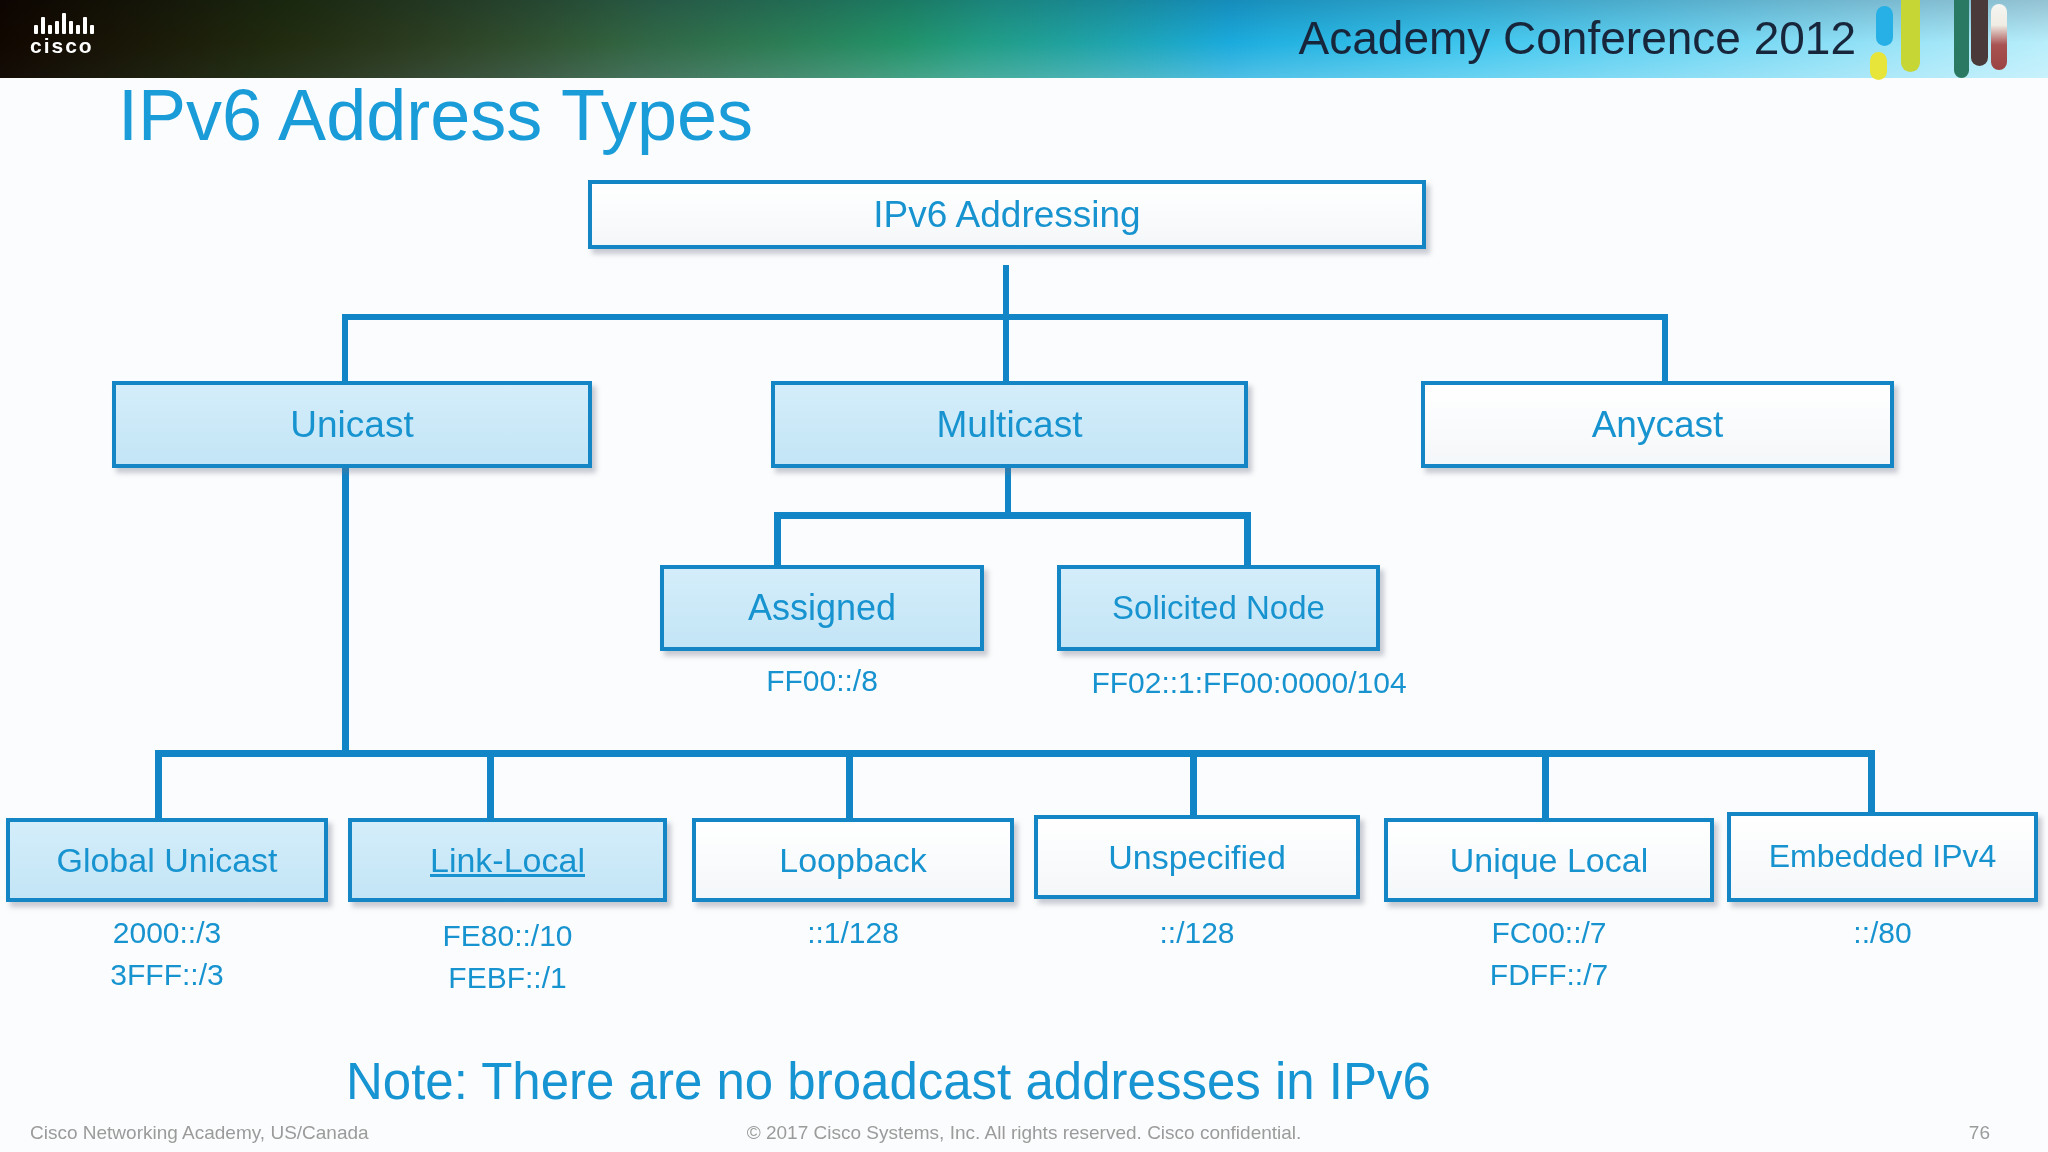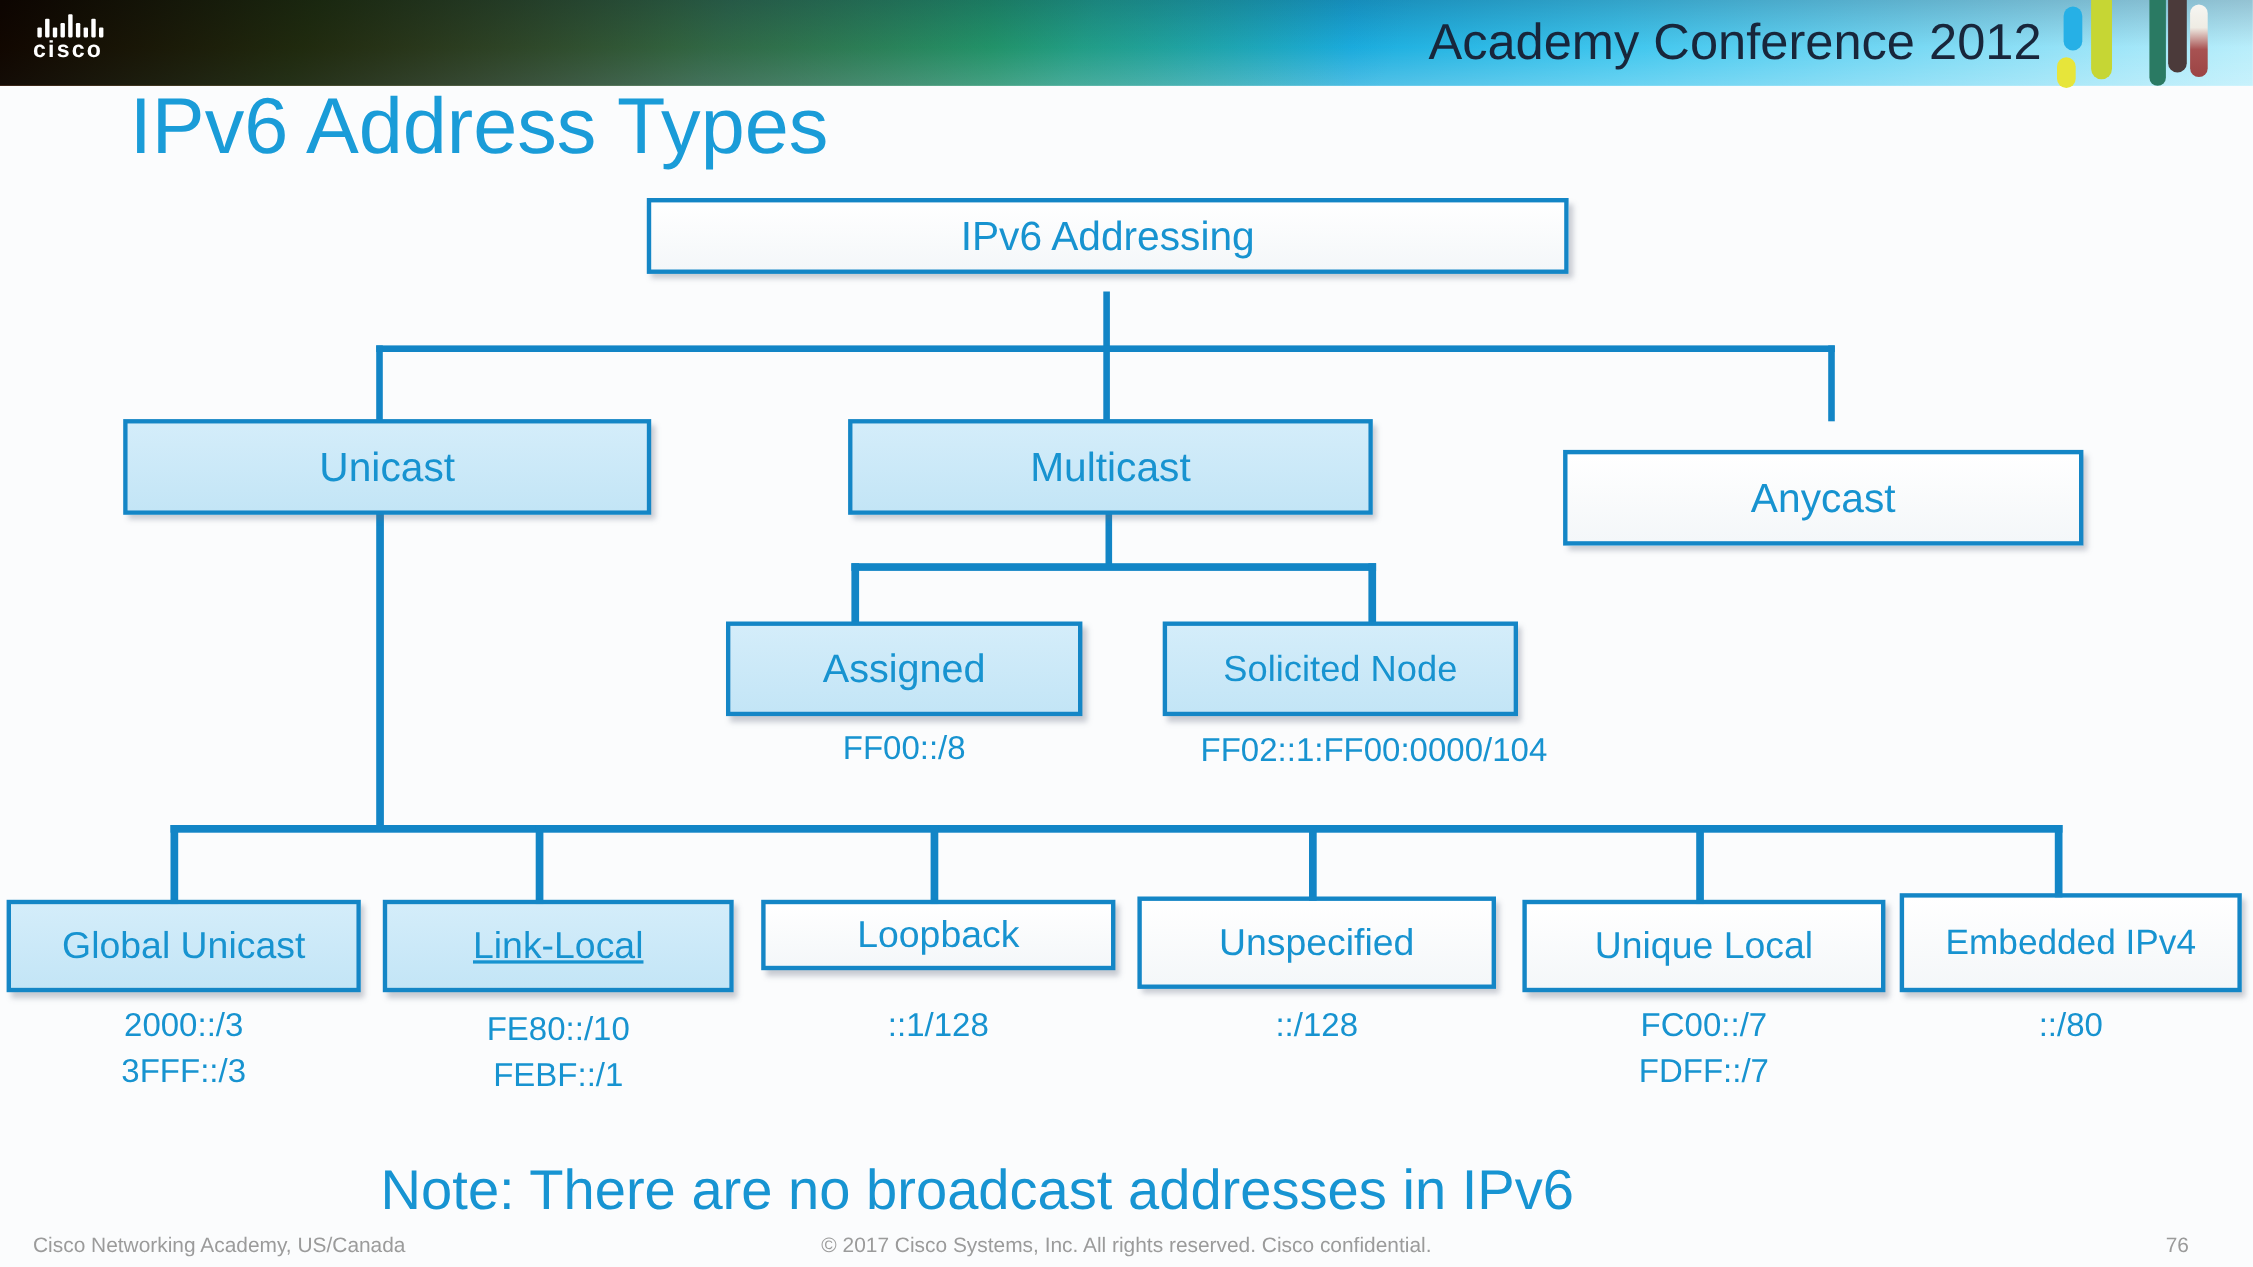--- a/index.html
+++ b/index.html
@@ -46,26 +46,26 @@
     position:absolute;border:4px solid #1486c6;box-sizing:border-box;
     display:flex;align-items:center;justify-content:center;text-align:center;
     color:#1793d0;box-shadow:4px 5px 5px rgba(100,110,130,0.35);
   }
   .box.fill{background:linear-gradient(#d4edfa,#c3e5f6);}
   .box.white{background:linear-gradient(#ffffff,#f4f7f9);}
 
   #node-root{left:588px;top:180px;width:838px;height:69px;font-size:37px;}
   #node-unicast{left:112px;top:381px;width:480px;height:87px;font-size:37px;}
   #node-multicast{left:771px;top:381px;width:477px;height:87px;font-size:37px;}
-  #node-anycast{left:1421px;top:381px;width:473px;height:87px;font-size:37px;margin-top:28px;}
+  #node-anycast{left:1421px;top:381px;width:473px;height:87px;font-size:37px;}
   #node-assigned{left:660px;top:565px;width:324px;height:86px;font-size:36px;}
   #node-solicited{left:1057px;top:565px;width:323px;height:86px;font-size:33px;}
   #node-global-unicast{left:6px;top:818px;width:322px;height:84px;font-size:34px;}
   #node-link-local{left:348px;top:818px;width:319px;height:84px;font-size:34px;text-decoration:underline;}
-  #node-loopback{left:692px;top:818px;width:322px;height:64px;font-size:34px;}
+  #node-loopback{left:692px;top:818px;width:322px;height:84px;font-size:34px;}
   #node-unspecified{left:1034px;top:815px;width:326px;height:84px;font-size:34px;}
   #node-unique-local{left:1384px;top:818px;width:330px;height:84px;font-size:34px;}
   #node-embedded{left:1727px;top:812px;width:311px;height:90px;font-size:32px;line-height:1.12;padding:0 8px;text-align:center;}
 
   
   .addr{position:absolute;color:#1793d0;font-size:30px;line-height:42px;text-align:center;}
   #addr-assigned{left:660px;top:660px;width:324px;}
   #addr-solicited{left:1009px;top:662px;width:480px;}
   #addr-global-unicast{left:6px;top:912px;width:322px;}
   #addr-link-local{left:348px;top:915px;width:319px;}

